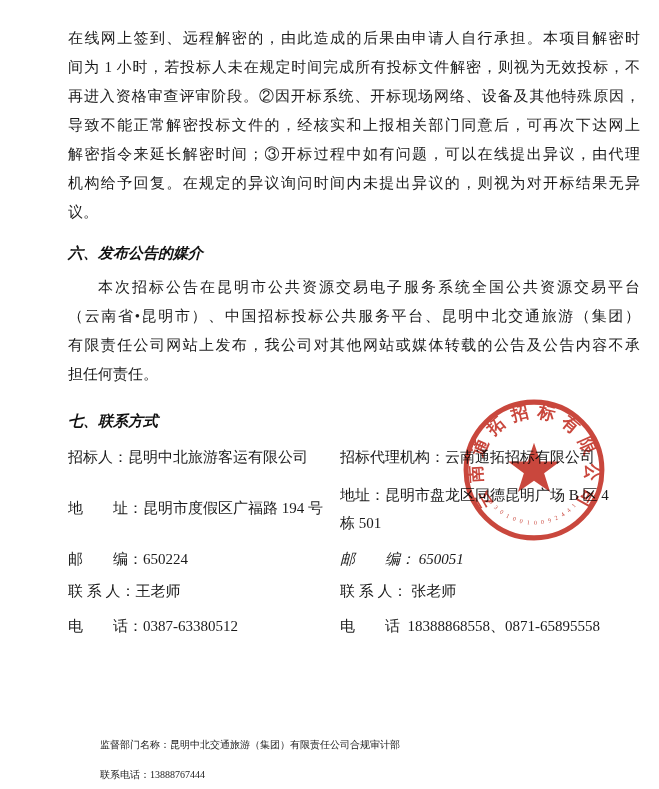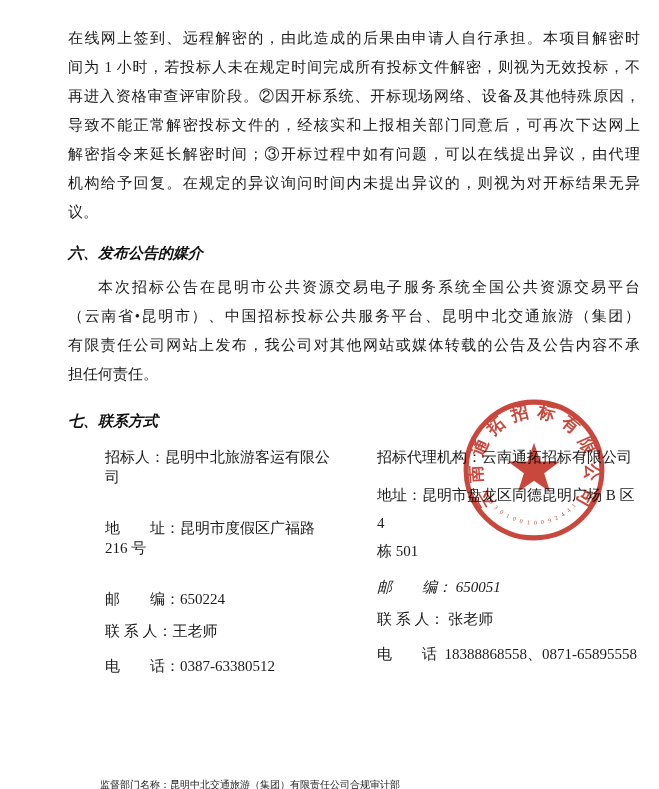--- a/index.html
+++ b/index.html
@@ -39,21 +39,20 @@
     display: flex;
     margin-top: 15px;
   }
   .contact .col { display: block; }
   .contact .col.lc { width: 272px; flex: 0 0 272px; }
   .contact .col.rc { flex: 1; }
   .contact .row {
     font-size: 15px;
     line-height: 20px;
     white-space: pre-wrap;
-    margin-left: 37px;
   }
   .lc .r1 { margin-bottom: 31px; }
   .lc .r2 { margin-bottom: 31px; }
   .lc .r3 { margin-bottom: 12px; }
   .lc .r4 { margin-bottom: 15px; }
   .rc .r1 { margin-bottom: 14px; font-family: Liberation Serif, serif; }
   .rc .addr { line-height: 28px; }
   .rc .addr2 { margin-bottom: 12px; }
   .rc .r3 { margin-bottom: 12px; font-style: italic; }
   .rc .r4 { margin-bottom: 15px; }
@@ -94,21 +93,21 @@
       <div class="line">（云南省•昆明市）、中国招标投标公共服务平台、昆明中北交通旅游（集团）</div>
       <div class="line">有限责任公司网站上发布，我公司对其他网站或媒体转载的公告及公告内容不承</div>
       <div class="line">担任何责任。</div>
     </div>
 
   <h3 class="heading h7">七、联系方式</h3>
 
   <div class="contact">
     <div class="col lc">
       <div class="row r1">招标人：昆明中北旅游客运有限公司</div>
-      <div class="row r2">地　　址：昆明市度假区广福路 216 号</div>
+      <div class="row r2">地　　址：昆明市度假区广福路 194 号</div>
       <div class="row r3">邮　　编：650224</div>
       <div class="row r4">联 系 人：王老师</div>
       <div class="row r5">电　　话：0387-63380512</div>
     </div>
     <div class="col rc">
       <div class="row r1">招标代理机构：云南通拓招标有限公司</div>
       <div class="row addr">地址：昆明市盘龙区同德昆明广场 B 区 4</div>
       <div class="row addr addr2">栋 501</div>
       <div class="row r3">邮　　编： 650051</div>
       <div class="row r4">联 系 人： 张老师</div>

